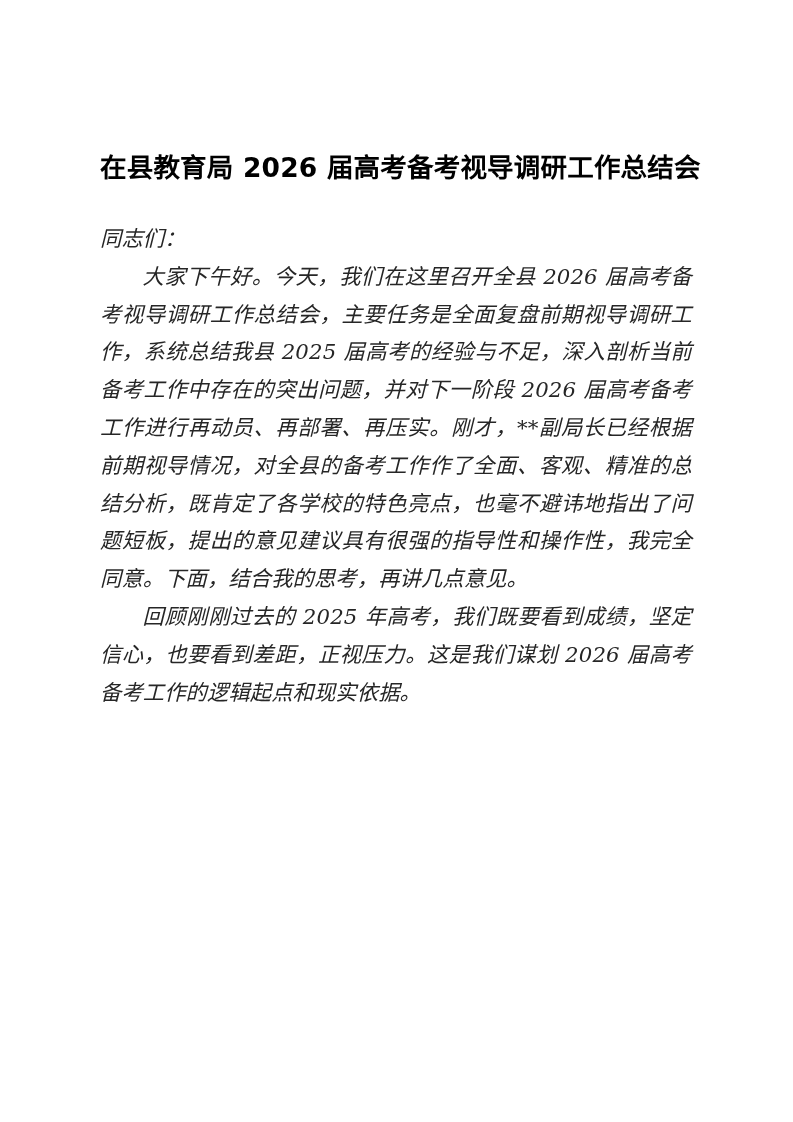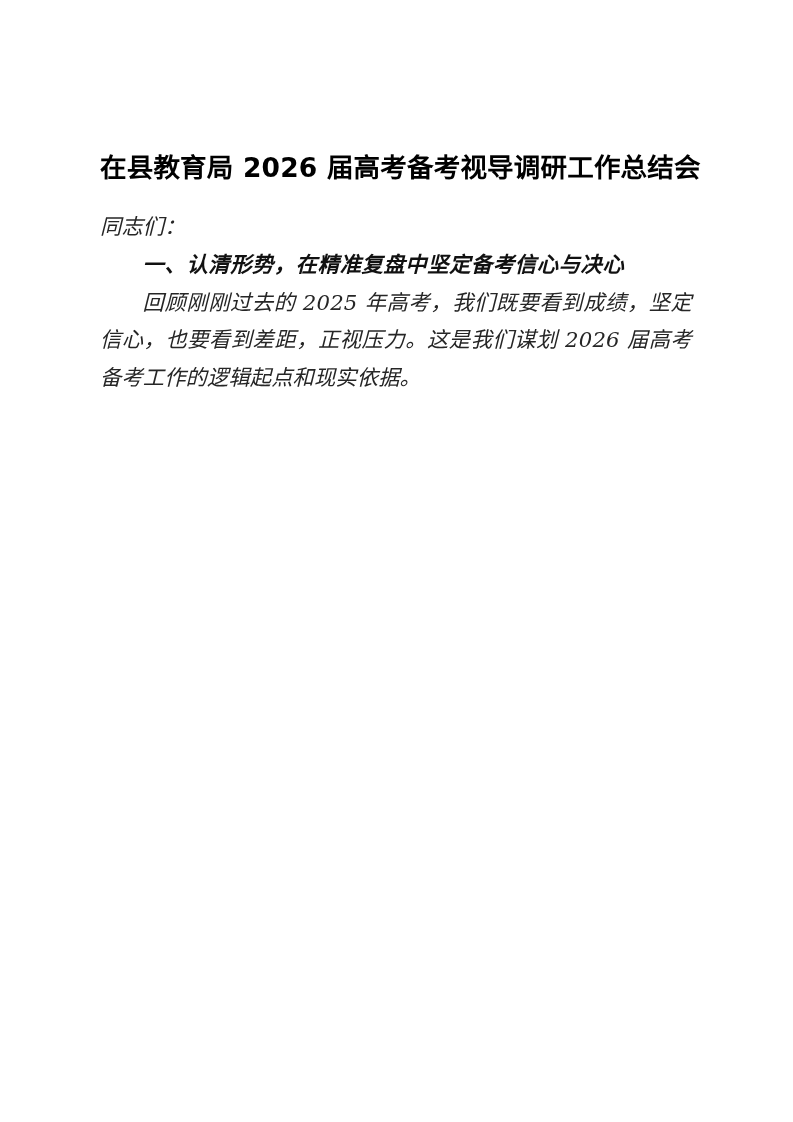--- a/index.html
+++ b/index.html
@@ -49,21 +49,21 @@
     text-align: left;
     white-space: nowrap;
   }
   .doc-title .t-line-2 {
     display: block;
     text-align: center;
   }
 
   
   .body-block {
-    margin-top: 20px;
+    margin-top: 32px;
   }
   p.para {
     margin: 0;
     font-size: 21.3px;
     line-height: 37.8px;
     text-align: justify;
     text-justify: inter-ideograph;
     word-break: break-all;
     color: #262626;
     font-family: "DejaVu Serif", "Liberation Serif", serif;
@@ -99,21 +99,21 @@
   <div class="content">
 
     <h1 class="doc-title">
       <span class="t-line-1">在县教育局 2026 届高考备考视导调研工作总结会</span>
     </h1>
 
     <div class="body-block">
 
       <p class="para salutation">同志们：</p>
 
+      <p class="para indent">大家下午好。今天，我们在这里召开全县 2026 届高考备考视导调研工作总结会，主要任务是全面复盘前期视导调研工作，系统总结我县 2025 届高考的经验与不足，深入剖析当前备考工作中存在的突出问题，并对下一阶段 2026 届高考备考工作进行再动员、再部署、再压实。刚才，**副局长已经根据前期视导情况，对全县的备考工作作了全面、客观、精准的总结分析，既肯定了各学校的特色亮点，也毫不避讳地指出了问题短板，提出的意见建议具有很强的指导性和操作性，我完全同意。下面，结合我的思考，再讲几点意见。</p>
 
-      <p class="heading">一、认清形势，在精准复盘中坚定备考信心与决心</p>
 
       <p class="para indent">回顾刚刚过去的 2025 年高考，我们既要看到成绩，坚定信心，也要看到差距，正视压力。这是我们谋划 2026 届高考备考工作的逻辑起点和现实依据。</p>
 
 
     </div>
   </div>
 </div>
 
 </body></html>

